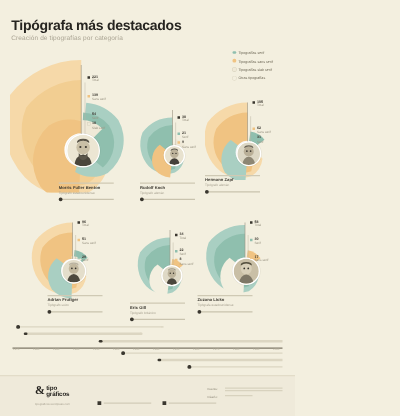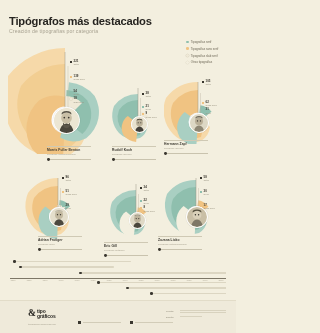--- a/index.html
+++ b/index.html
@@ -63,21 +63,21 @@
   .fmeta-k{font-size:2.4px;color:#8E8878;width:14px;flex:0 0 auto;}
   .fmeta-v{display:flex;flex-direction:column;}
   .fmeta-l{width:46px;height:0.55px;background:#D8D2BE;margin-bottom:1.5px;}
   .fmeta-s{width:22px;height:0.55px;background:#D8D2BE;}
 </style>
 </head>
 <body>
 
 <div class="poster">
 
-  <div class="title">Tipógrafos más destacados</div>
+  <div class="title">Tipógrafa más destacados</div>
   <div class="subtitle">Creación de tipografías por categoría</div>
 
   <div class="legend">
     <div class="lg-row">
       <span class="lg-sw" style="background:#8FBFAE"></span>
       <span class="lg-tx">Tipografías serif</span>
     </div>
     <div class="lg-row">
       <span class="lg-sw" style="background:#F0C382"></span>
       <span class="lg-tx">Tipografías sans serif</span>

